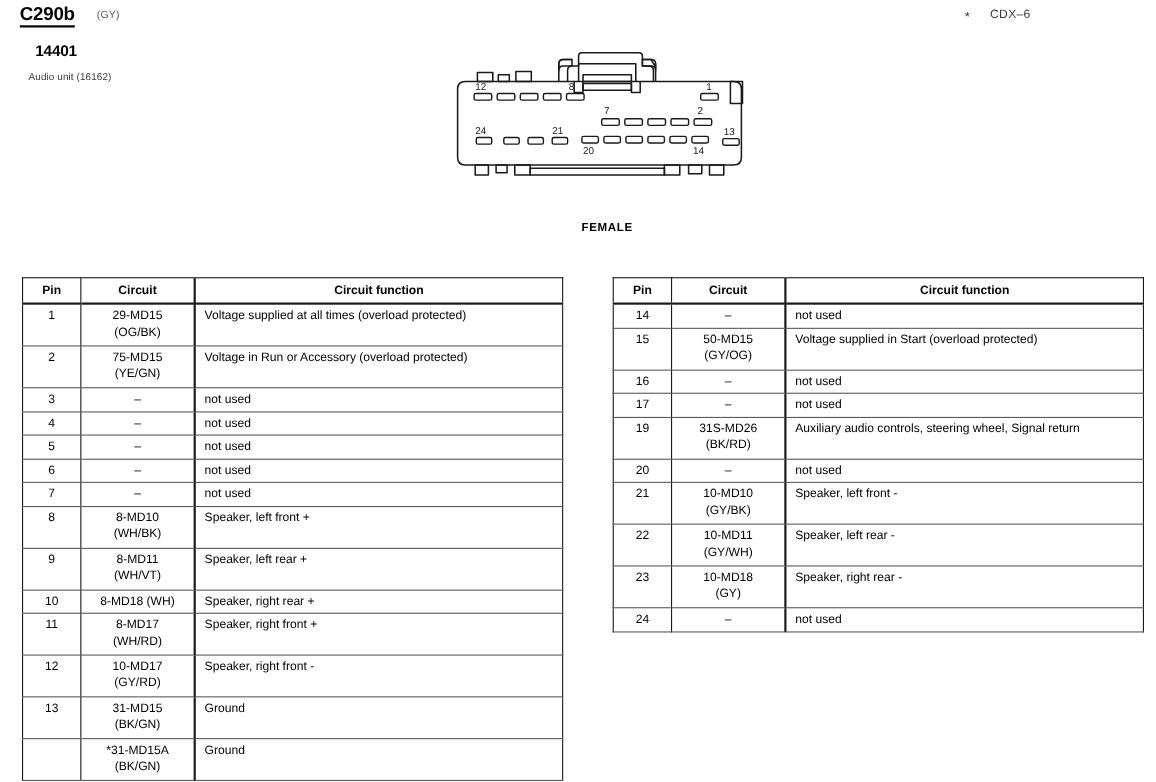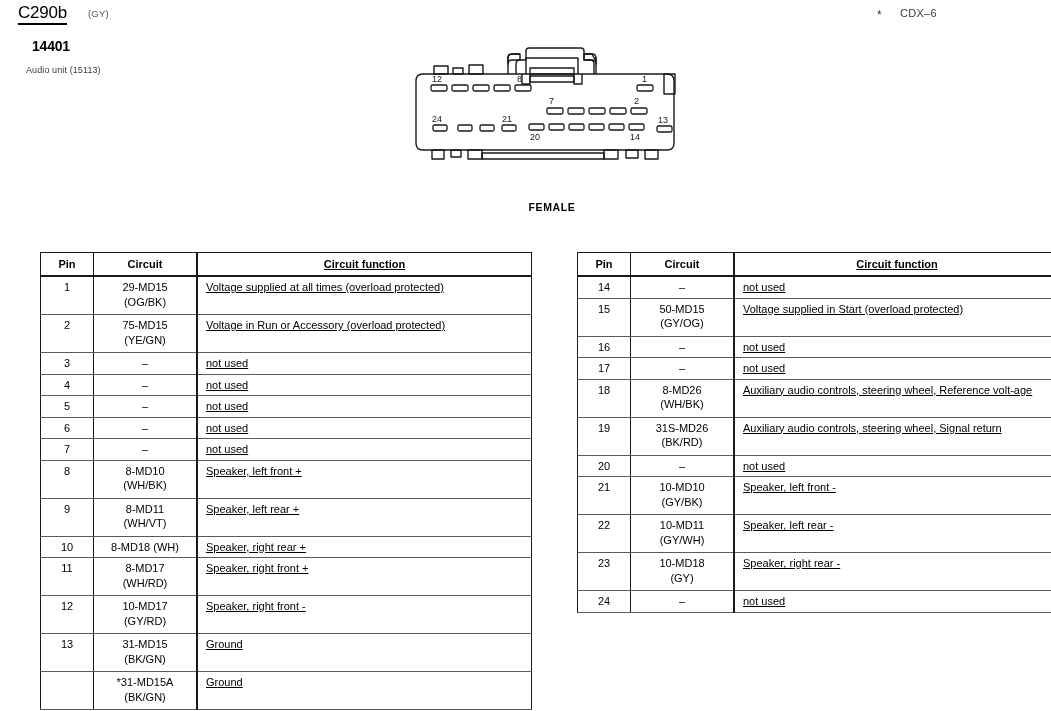--- a/index.html
+++ b/index.html
@@ -15,21 +15,21 @@
     color: #000000;
     overflow: hidden;
   }
 
   
   #connector-id {
     position: absolute;
     left: 18px;
     top: 4px;
     font-size: 17px;
-    font-weight: normal;
+    font-weight: bold;
     letter-spacing: -0.2px;
     border-bottom: 2px solid #000;
     padding-bottom: 1px;
     line-height: 18px;
   }
   #connector-color {
     position: absolute;
     left: 88px;
     top: 8px;
     font-size: 9.5px;
@@ -86,21 +86,20 @@
     font-weight: bold;
     letter-spacing: 0.6px;
   }
 
   
   .pin-table {
     position: absolute;
     border-collapse: collapse;
     font-size: 11px;
     table-layout: fixed;
-    margin-left: 20px;
   }
   #table-left  { left: 20px;  top: 252px; width: 492px; }
   #table-right { left: 557px; top: 252px; width: 483px; }
 
   .pin-table th, .pin-table td {
     border: 1px solid #1a1a1a;
     padding: 0;
     vertical-align: top;
     background: #fff;
   }
@@ -112,41 +111,41 @@
     line-height: 22px;
     padding: 0 2px;
     border-bottom: 2px solid #1a1a1a;
   }
   .pin-table tbody td {
     border-top: 1px solid #5a5a5a;
     border-bottom: 1px solid #5a5a5a;
   }
   .col-pin     { width: 48px;  text-align: center; }
   .col-circuit { width: 98px;  text-align: center; border-right: 2px solid #1a1a1a !important; }
-  .col-func    { text-align: left; text-decoration: underline; }
+  .col-func    { text-align: left; }
 
   .cell-inner {
     padding: 3px 5px 3px 5px;
     line-height: 14.5px;
   }
   .cell-inner.pin-num { padding-left: 0; padding-right: 0; }
   .cell-inner.func    { padding-left: 8px; }
 
   .row-tall .cell-inner { min-height: 31px; }
   .row-short .cell-inner { min-height: 13px; }
 
   .circ-line2 { display: block; }
 </style>
 </head>
 <body>
 
 <div id="connector-id">C290b</div>
 <div id="connector-color">(GY)</div>
 <div id="part-number">14401</div>
-<div id="component-name">Audio unit (15113)</div>
+<div id="component-name">Audio unit (16162)</div>
 <div id="option-note">
   <span class="asterisk">*</span>
   <span>CDX–6</span>
 </div>
 
 <div id="connector-figure">
   <svg width="280" height="125" viewBox="0 0 280 125" xmlns="http://www.w3.org/2000/svg">
     <g fill="none" stroke="#1a1a1a" stroke-width="1.4" stroke-linejoin="round">
 
       <path d="M22,22 h14 v8 h-14 z"></path>
@@ -448,31 +447,20 @@
         </td>
         <td class="col-circuit">
           <div class="cell-inner">–</div>
         </td>
         <td class="col-func">
           <div class="cell-inner func">not used</div>
         </td>
       </tr>
       <tr class="row-tall">
         <td class="col-pin">
-          <div class="cell-inner pin-num">18</div>
-        </td>
-        <td class="col-circuit">
-          <div class="cell-inner">8-MD26<span class="circ-line2">(WH/BK)</span></div>
-        </td>
-        <td class="col-func">
-          <div class="cell-inner func">Auxiliary audio controls, steering wheel, Reference volt-age</div>
-        </td>
-      </tr>
-      <tr class="row-tall">
-        <td class="col-pin">
           <div class="cell-inner pin-num">19</div>
         </td>
         <td class="col-circuit">
           <div class="cell-inner">31S-MD26<span class="circ-line2">(BK/RD)</span></div>
         </td>
         <td class="col-func">
           <div class="cell-inner func">Auxiliary audio controls, steering wheel, Signal return</div>
         </td>
       </tr>
       <tr class="row-short">

